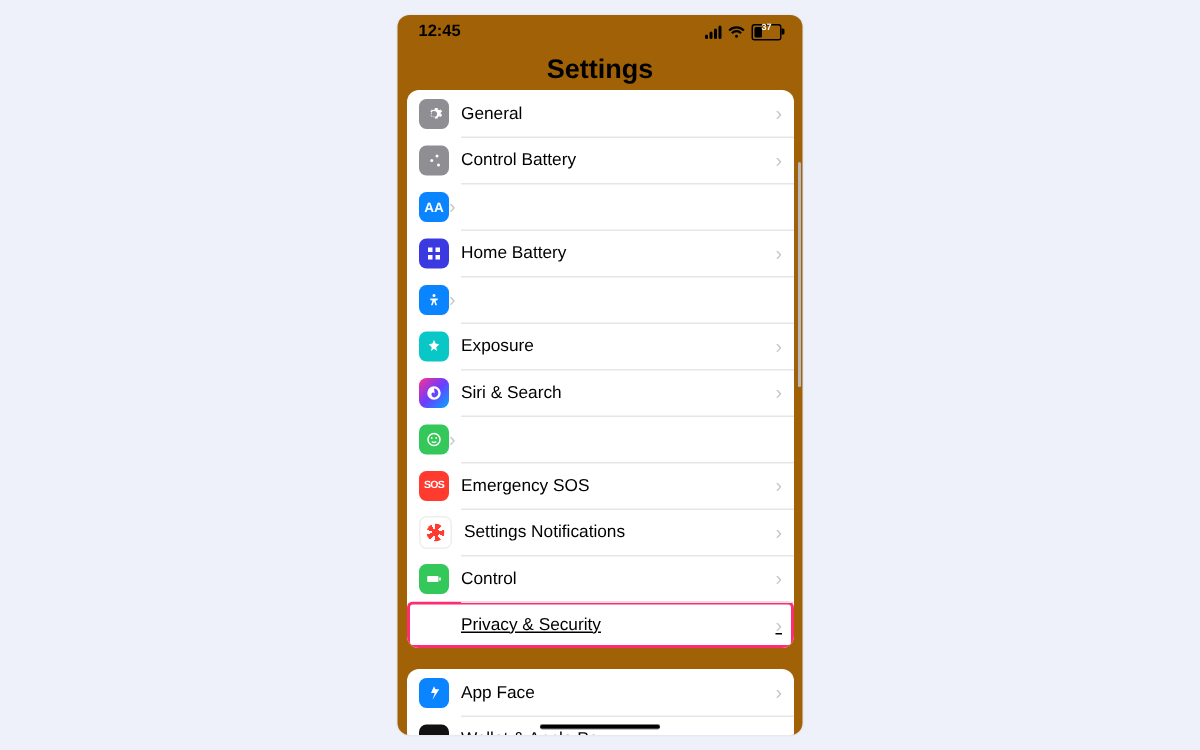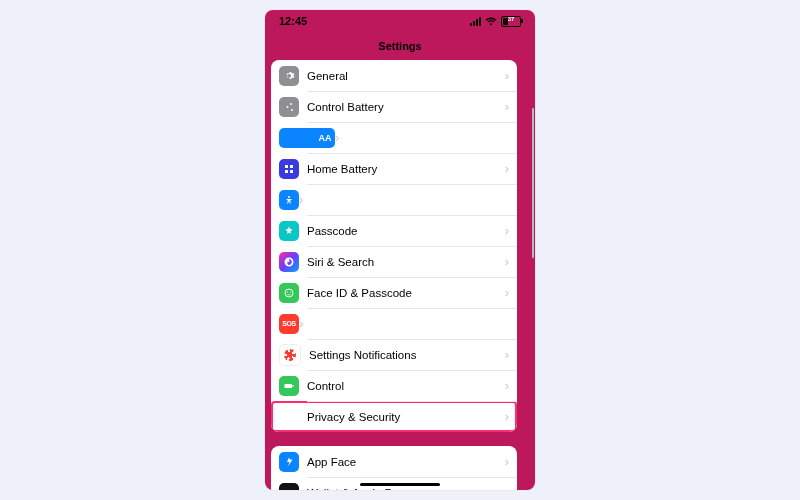--- a/index.html
+++ b/index.html
@@ -1,32 +1,32 @@
 <!DOCTYPE html>
 <html><head>
 <meta charset="utf-8">
 <style>
   html,body{margin:0;padding:0;width:800px;height:500px;background:#eef1f9;font-family:-apple-system,BlinkMacSystemFont,"Segoe UI",Helvetica,Arial,sans-serif;overflow:hidden;}
   .stage{width:800px;height:500px;display:flex;align-items:center;justify-content:center;}
-  .phone{width:270px;height:480px;background:#be185d;border-radius:8px;overflow:hidden;display:flex;flex-direction:column;box-shadow:0 0 0 1px rgba(0,0,0,.03);position:relative;}
+  .phone{width:270px;height:480px;background:#a16207;border-radius:8px;overflow:hidden;display:flex;flex-direction:column;box-shadow:0 0 0 1px rgba(0,0,0,.03);position:relative;}
   .statusbar{height:22px;display:flex;align-items:center;justify-content:space-between;padding:0 14px;font-size:11px;font-weight:600;color:#000;}
   .status-right{display:flex;align-items:center;gap:4px;}
-  .titlebar{height:28px;display:flex;align-items:center;justify-content:center;font-size:11px;font-weight:700;color:#000;}
+  .titlebar{height:28px;display:flex;align-items:center;justify-content:center;font-size:18px;font-weight:700;color:#000;}
   .scroll{flex:1;overflow-y:auto;padding:0 6px 10px 6px;}
-  .group{background:#fff;border-radius:8px;margin:0 12px 14px 0;overflow:hidden;}
+  .group{background:#fff;border-radius:8px;margin:0 0 14px 0;overflow:hidden;}
   .row{display:flex;align-items:center;height:31px;padding:0 8px;position:relative;cursor:pointer;}
   .row+.row::before{content:"";position:absolute;left:36px;right:0;top:0;height:1px;background:#e6e6ea;}
   .icon{width:20px;height:20px;border-radius:5px;display:flex;align-items:center;justify-content:center;font-size:10px;font-weight:700;color:#fff;flex:0 0 20px;}
   .label{flex:1;font-size:11.5px;color:#000;padding-left:8px;white-space:nowrap;overflow:hidden;text-overflow:ellipsis;}
   .chev{color:#c7c7cc;font-size:13px;font-weight:400;}
-  .highlight{box-shadow:inset 0 0 0 2px #ff2d6f;border-radius:4px;}
+  .highlight{box-shadow:inset 0 0 0 2px #ff2d6f;border-radius:4px;text-decoration:underline;}
   .scrollhint{position:absolute;right:1px;top:98px;width:2px;height:150px;background:#b8b8bd;border-radius:2px;}
   .home-ind{position:absolute;bottom:4px;left:50%;transform:translateX(-50%);width:80px;height:3px;border-radius:3px;background:#000;}
   
-  .ic-general{background:#8e8e93;} .ic-control{background:#8e8e93;} .ic-display{background:#0a84ff;padding-left:36px;}
+  .ic-general{background:#8e8e93;} .ic-control{background:#8e8e93;} .ic-display{background:#0a84ff;}
   .ic-home{background:#3a3ae0;} .ic-access{background:#0a84ff;} .ic-wall{background:#0ac7c7;}
   .ic-siri{background:linear-gradient(135deg,#ff2d95,#6b3dff,#0af);} .ic-face{background:#34c759;}
   .ic-sos{background:#ff3b30;font-size:7px;letter-spacing:-.5px;} .ic-exp{background:#fff;border:1px solid #eee;}
   .ic-batt{background:#34c759;} .ic-store{background:#0a84ff;}
   .ic-wallet{background:#111;}
   .exp-dot{width:12px;height:12px;border-radius:50%;background:radial-gradient(circle,#ff3b30 30%,transparent 31%),conic-gradient(#ff3b30 0 12%,transparent 12% 20%,#ff3b30 20% 32%,transparent 32% 40%,#ff3b30 40% 52%,transparent 52% 60%,#ff3b30 60% 72%,transparent 72% 80%,#ff3b30 80% 92%,transparent 92% 100%);} 
   svg{display:block;}
   .sig-bars{display:flex;align-items:flex-end;gap:1px;height:9px;}
   .sig-bars span{width:2px;background:#000;border-radius:1px;}
   .batt{width:18px;height:9px;border:1px solid #000;border-radius:2px;position:relative;}
@@ -108,21 +108,21 @@
               </svg>
             </span>
             <span class="chev">›</span>
           </div>
           <div class="row">
             <span class="icon ic-wall">
               <svg width="12" height="12" viewBox="0 0 24 24" fill="#fff">
                 <path d="M12 3l2 5 5 1-4 4 1 5-4-3-4 3 1-5-4-4 5-1z"></path>
               </svg>
             </span>
-            <span class="label">Passcode</span>
+            <span class="label">Exposure</span>
             <span class="chev">›</span>
           </div>
           <div class="row">
             <span class="icon ic-siri">
               <svg width="12" height="12" viewBox="0 0 24 24" fill="#fff">
                 <path d="M12 3a9 9 0 100 18 9 9 0 000-18zm0 3a6 6 0 013 11 4 4 0 01-6-5 3 3 0 014 1"></path>
               </svg>
             </span>
             <span class="label">Siri &amp; Search</span>
             <span class="chev">›</span>
@@ -130,27 +130,27 @@
           <div class="row">
             <span class="icon ic-face">
               <svg width="12" height="12" viewBox="0 0 24 24" fill="#fff">
                 <circle cx="12" cy="12" r="8" fill="none" stroke="#fff" stroke-width="2"></circle>
                 <circle cx="9" cy="10" r="1.2"></circle>
                 <circle cx="15" cy="10" r="1.2"></circle>
                 <path d="M9 15c1 1 5 1 6 0" stroke="#fff" stroke-width="1.5" fill="none"></path>
                 <path d=""></path>
               </svg>
             </span>
-            <span class="label">Face ID &amp; Passcode</span>
             <span class="chev">›</span>
           </div>
           <div class="row">
             <span class="icon ic-sos">
               <span style="font-size:7px;font-weight:800;color:#fff">SOS</span>
             </span>
+            <span class="label">Emergency SOS</span>
             <span class="chev">›</span>
           </div>
           <div class="row">
             <span class="icon ic-exp">
               <span class="exp-dot"></span>
             </span>
             <span class="label">Settings Notifications</span>
             <span class="chev">›</span>
           </div>
           <div class="row">

